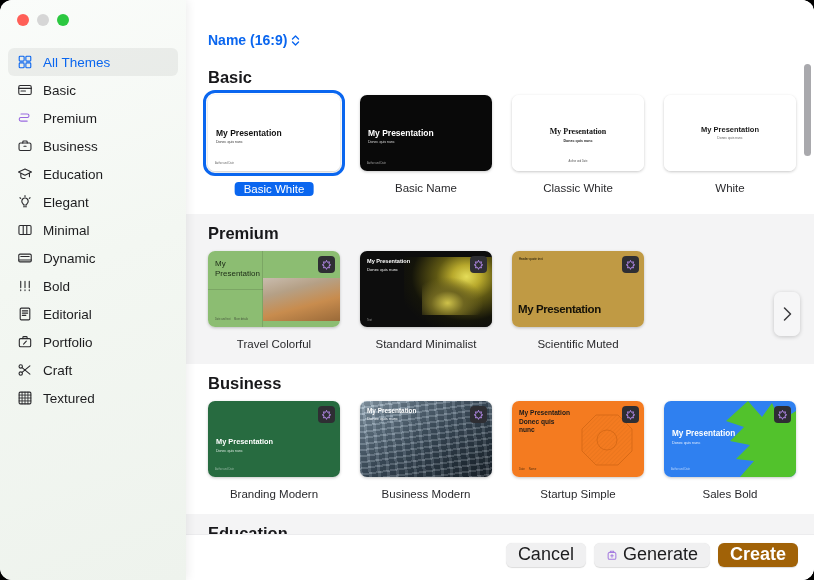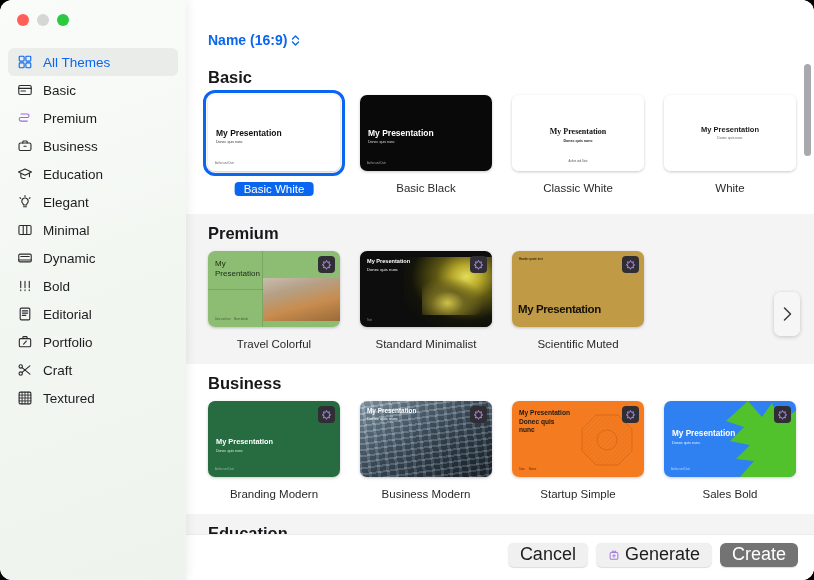--- a/index.html
+++ b/index.html
@@ -174,21 +174,21 @@
   }
   .btn {
     height:24px; border-radius:6px;
     display:flex; align-items:center; gap:5px;
     padding: 0 12px;
     font-size:18px; color:#1d1d1f;
     background:#f0f0f1;
     border:none;
     box-shadow: 0 .5px 1px rgba(0,0,0,.14);
   }
-  .btn.primary { background:#737373; color:#fff; font-weight:400; }
+  .btn.primary { background:#a16207; color:#fff; font-weight:700; }
   .gen-ico { color:#a47ae0; font-size:12px; display:flex; }
 </style>
 </head>
 <body>
 
 <div class="window">
 
   <aside class="sidebar">
     <div class="traffic">
       <span class="dot red"></span>
@@ -355,21 +355,21 @@
                 <div class="cap-wrap"><div class="caption">Basic White</div></div>
               </div>
               <div class="card">
                 <div class="thumb">
                   <div style="position:absolute;inset:0;background:#090909"></div>
                   <div class="tt" style="color:#fff;font-size:8.5px;top:34px;left:8px;line-height:1.15;">My Presentation</div>
                   <div class="tsub" style="color:#ddd;font-size:3.6px;top:45px;left:8px;">Donec quis nunc</div>
                   <div class="tfoot" style="color:#ccc">Author and Date</div>
                 </div>
                 <div class="cap-wrap">
-                  <div class="caption">Basic Black</div>
+                  <div class="caption">Basic Name</div>
                 </div>
               </div>
               <div class="card">
                 <div class="thumb">
                   <div style="position:absolute;inset:0;background:#fff"></div>
                   <div class="tt" style="color:#111;font-size:8px;top:32px;left:0;width:132px;text-align:center;font-family:'Liberation Serif',serif">My Presentation</div>
                   <div class="tsub" style="color:#222;font-size:3.6px;top:44px;left:0;width:132px;text-align:center;font-weight:700">Donec quis nunc</div>
                   <div class="tsub" style="color:#555;font-size:2.6px;bottom:8px;left:0;width:132px;text-align:center">Author and Date</div>
                 </div>
                 <div class="cap-wrap">

